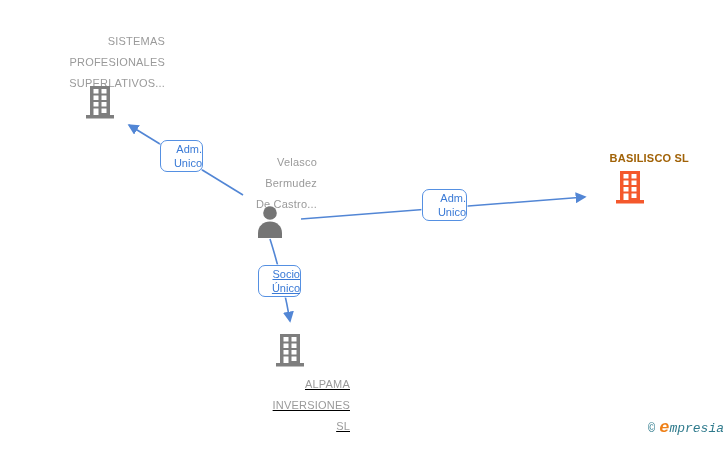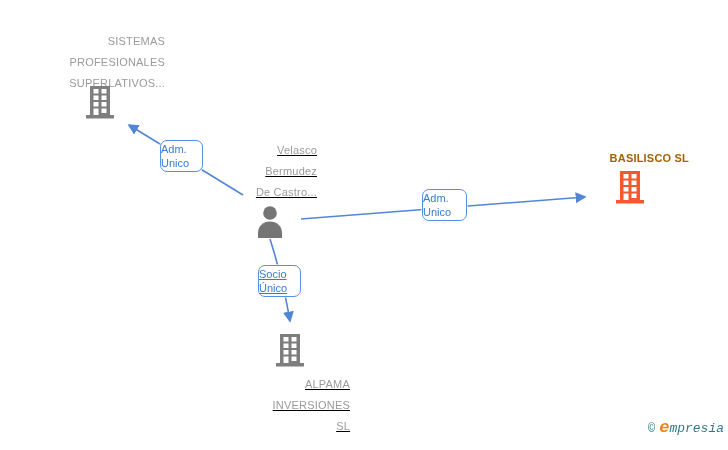--- a/index.html
+++ b/index.html
@@ -28,21 +28,21 @@
   }
   .edge-label{
     position:absolute;
     box-sizing:border-box;
     background:#ffffff;
     border:1.5px solid #5590e2;
     border-radius:7px;
     color:#3a7ad6;
     font-size:11px;
     line-height:13.5px;
-    text-align:left;
+    text-align:right;
     white-space:pre-line;
     padding-top:2px;
     box-shadow:0 0 0 1px rgba(255,255,255,0.6);
   }
   .icon-wrap{position:absolute;}
   .watermark{
     position:absolute;
     right:4px;
     bottom:13px;
     font-family:Liberation Mono, monospace;
@@ -92,21 +92,21 @@
         <rect x="9.5" y="9.5" width="5" height="4.5"></rect>
         <rect x="17.5" y="9.5" width="5" height="4.5"></rect>
         <rect x="9.5" y="16" width="5" height="4.5"></rect>
         <rect x="17.5" y="16" width="5" height="4.5"></rect>
         <rect x="9.5" y="22.5" width="5" height="6.5"></rect>
         <rect x="17.5" y="22.5" width="5" height="4.5"></rect>
       </g>
     </svg>
   </div>
 
-  <div class="node" style="left:217px;top:140px;width:100px;text-decoration:underline;">
+  <div class="node" style="left:217px;top:152px;width:100px;">
     <div class="node-label">Velasco
 Bermudez
 De Castro...</div>
   </div>
   <div class="icon-wrap" style="left:253px;top:204px;">
     <svg width="34" height="34" viewBox="0 0 34 34">
       <g fill="#757575">
         <circle cx="17" cy="9" r="6.8"></circle>
         <path d="M5,34 v-5 c0,-7 5.4,-11.5 12,-11.5 s12,4.5 12,11.5 v5 z"></path>
       </g>

